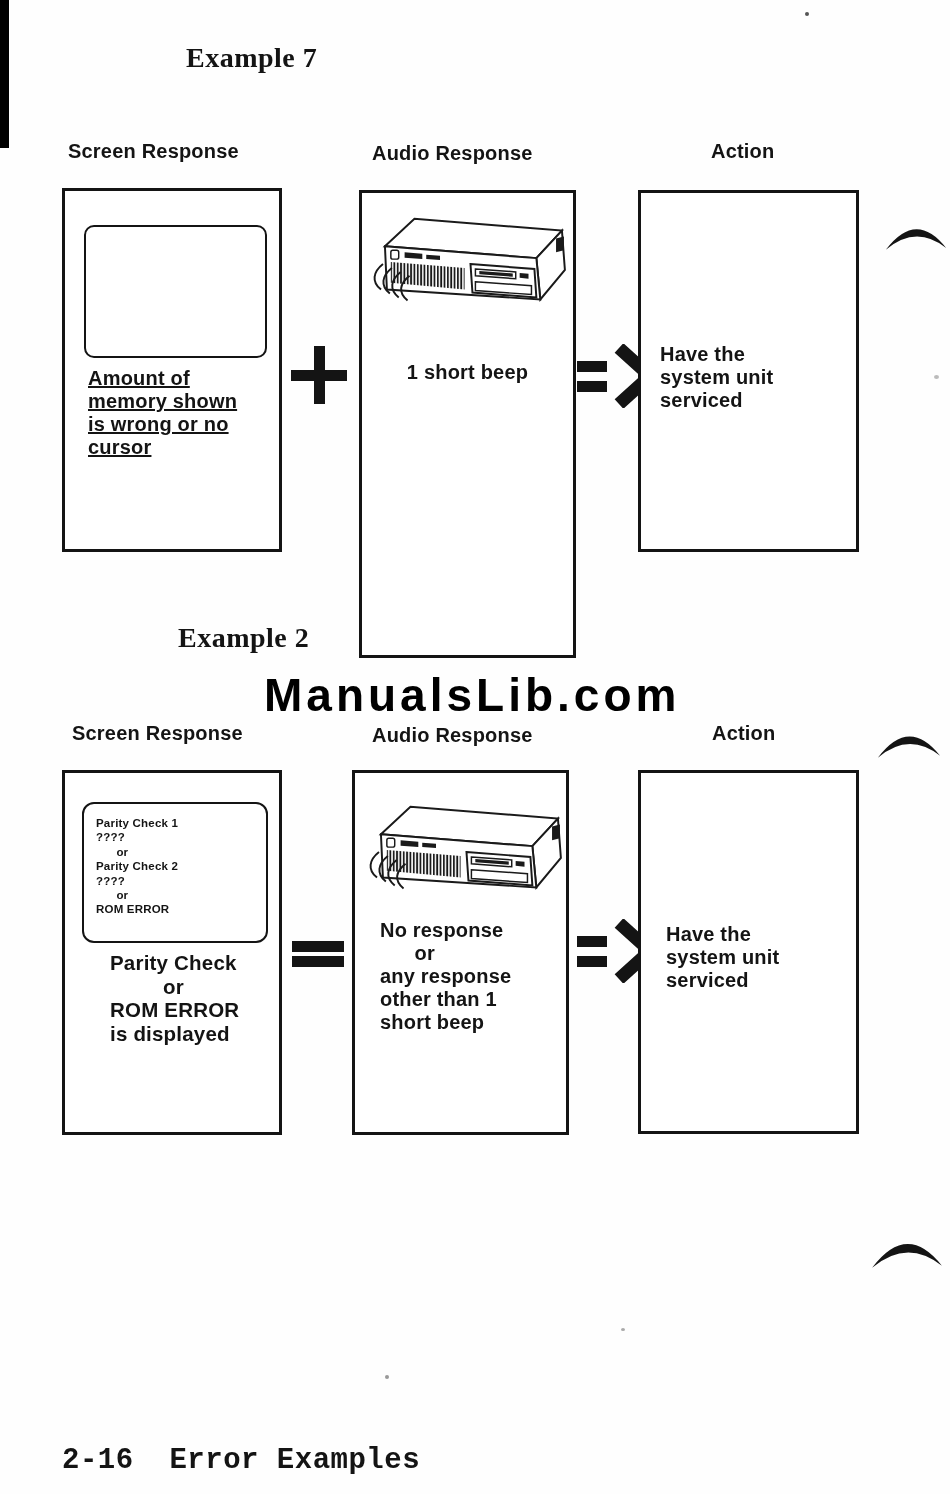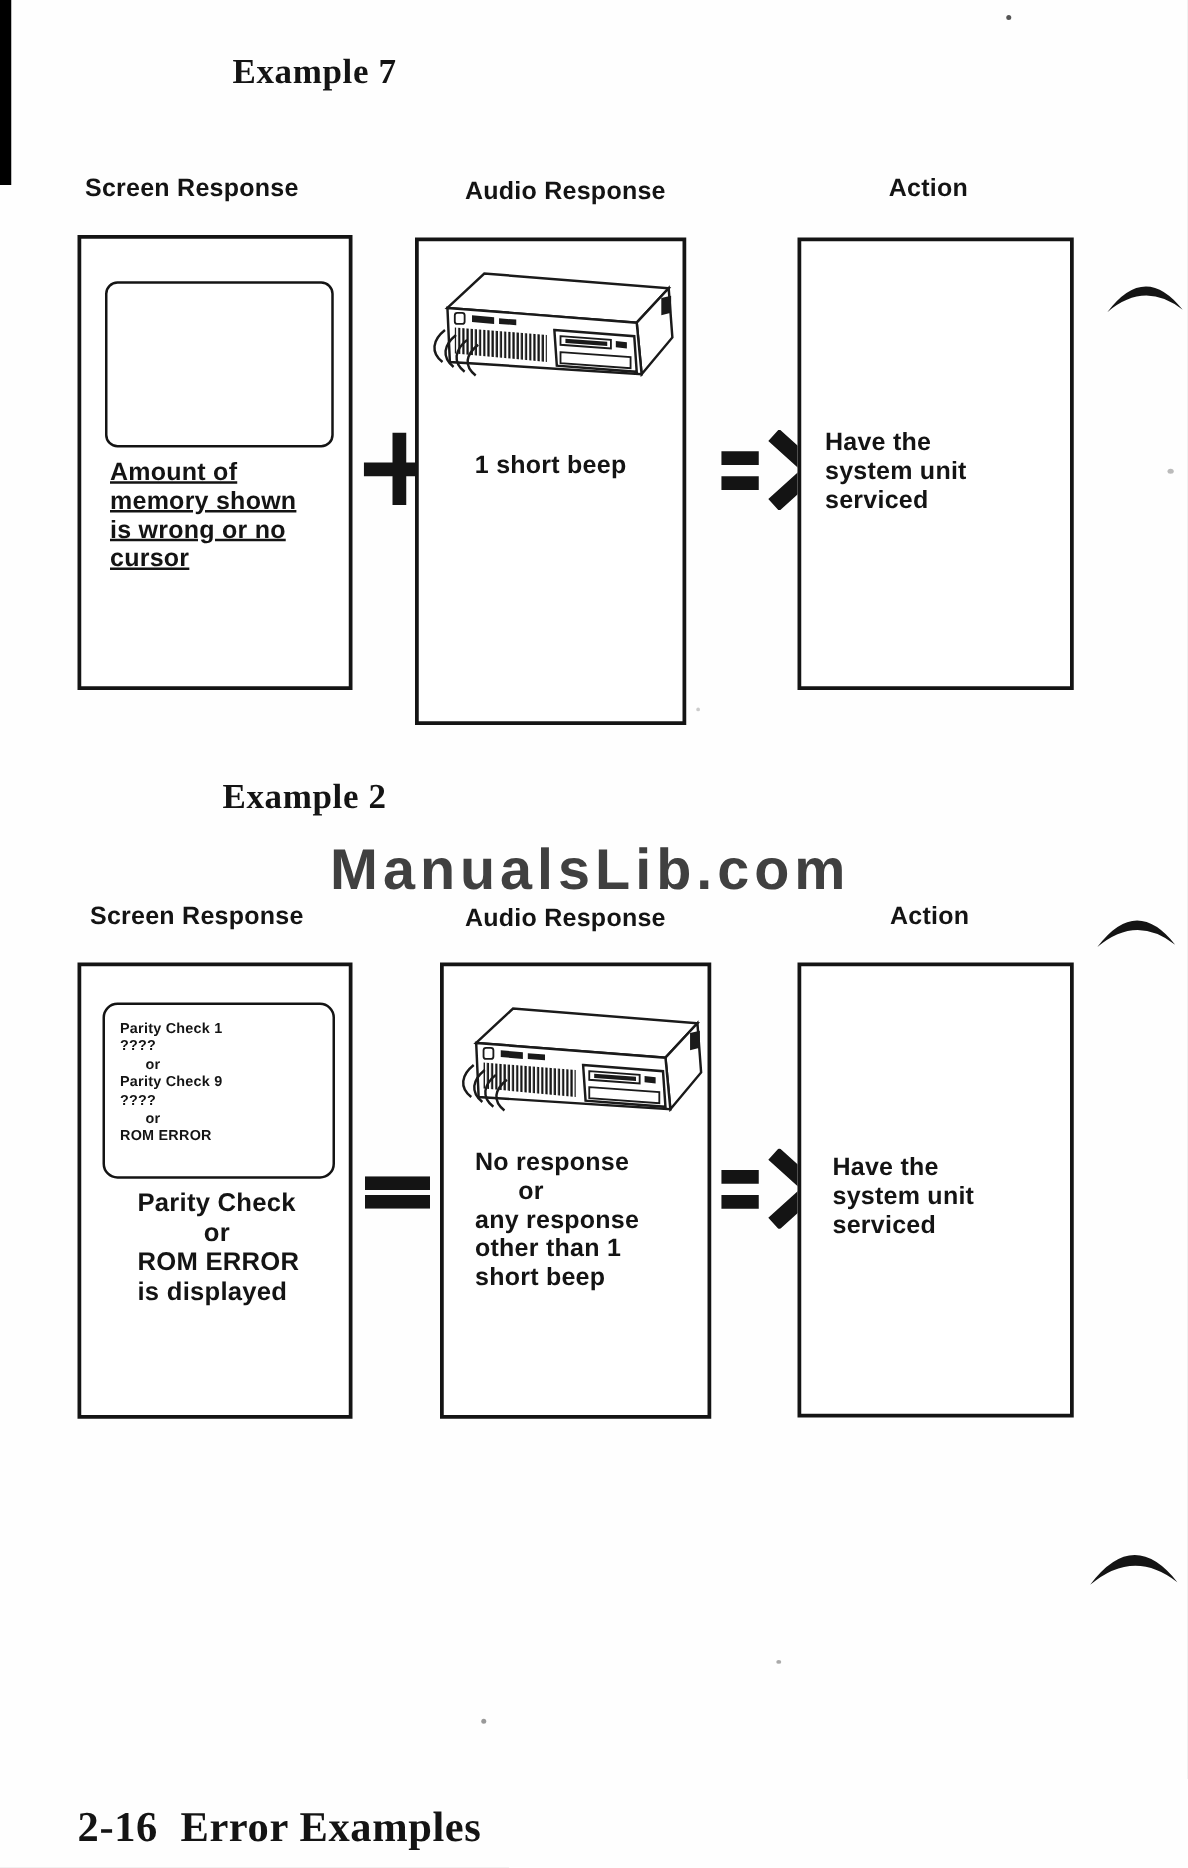--- a/index.html
+++ b/index.html
@@ -25,25 +25,25 @@
   .cap{
     position:absolute;font-size:20px;font-weight:700;line-height:23px;
     white-space:pre-wrap;letter-spacing:0.2px;
   }
   .crt-text{
     position:absolute;font-size:11.5px;font-weight:700;line-height:14.4px;
     white-space:pre-wrap;letter-spacing:0.2px;
   }
   .watermark{
     position:absolute;font-size:46px;font-weight:700;letter-spacing:4px;
-    color:#404040;
+    color:#000000;
   }
   .footer{
-    position:absolute;font-family:Liberation Serif, serif;
-    font-size:34px;font-weight:700;white-space:pre;letter-spacing:0.5px;
+    position:absolute;font-family:Liberation Mono, monospace;
+    font-size:29px;font-weight:700;white-space:pre;letter-spacing:0.5px;
   }
   .strip{left:0;top:0;width:9px;height:148px;background:#000;}
   .speck{position:absolute;border-radius:50%;}
 </style>
 </head>
 <body>
 
 <div class="page">
 
   <svg width="0" height="0" style="position:absolute" aria-hidden="true">
@@ -92,21 +92,21 @@
 memory shown
 is wrong or no
 cursor</div>
   </div>
 
   <svg class="abs" style="left:291px;top:346px;" width="56" height="58" viewBox="0 0 56 58">
     <rect y="24" width="56" height="11" fill="#141414"></rect>
     <rect x="23" width="11" height="58" fill="#141414"></rect>
   </svg>
 
-  <div class="box" style="left:332px;top:190px;width:217px;height:390px;padding-left:16px;">
+  <div class="box" style="left:359px;top:190px;width:217px;height:468px;padding-left:16px;">
     <svg class="abs" style="left:7px;top:14px;" width="202" height="118" viewBox="0 0 205 120">
         <use href="#pc"></use>
       </svg>
     <div class="cap" style="left:0;top:168px;width:100%;text-align:center;">1 short beep</div>
   </div>
 
   <svg class="abs" style="left:577px;top:344px;" width="86" height="64" viewBox="0 0 86 64">
     <rect y="17" width="30" height="11" fill="#141414"></rect>
     <rect y="37" width="30" height="11" fill="#141414"></rect>
     <path d="M42,4 L73,32 L42,60" fill="none" stroke="#141414" stroke-width="13"></path>
@@ -128,21 +128,21 @@
 
   <div class="hdr" style="left:72px;top:722px;">Screen Response</div>
   <div class="hdr" style="left:372px;top:724px;">Audio Response</div>
   <div class="hdr" style="left:712px;top:722px;">Action</div>
 
   <div class="box" style="left:62px;top:770px;width:220px;height:365px;">
     <div class="screen-inner" style="left:17px;top:29px;width:186px;height:141px;border-radius:12px;">
       <div class="crt-text" style="left:12px;top:12px;">Parity Check 1
 ????
       or
-Parity Check 9
+Parity Check 2
 ????
       or
 ROM ERROR</div>
     </div>
     <div class="cap" style="left:23px;top:178px;font-size:20.5px;line-height:23.5px;margin-left:22px;">Parity Check
          or
 ROM ERROR
 is displayed</div>
   </div>
 

